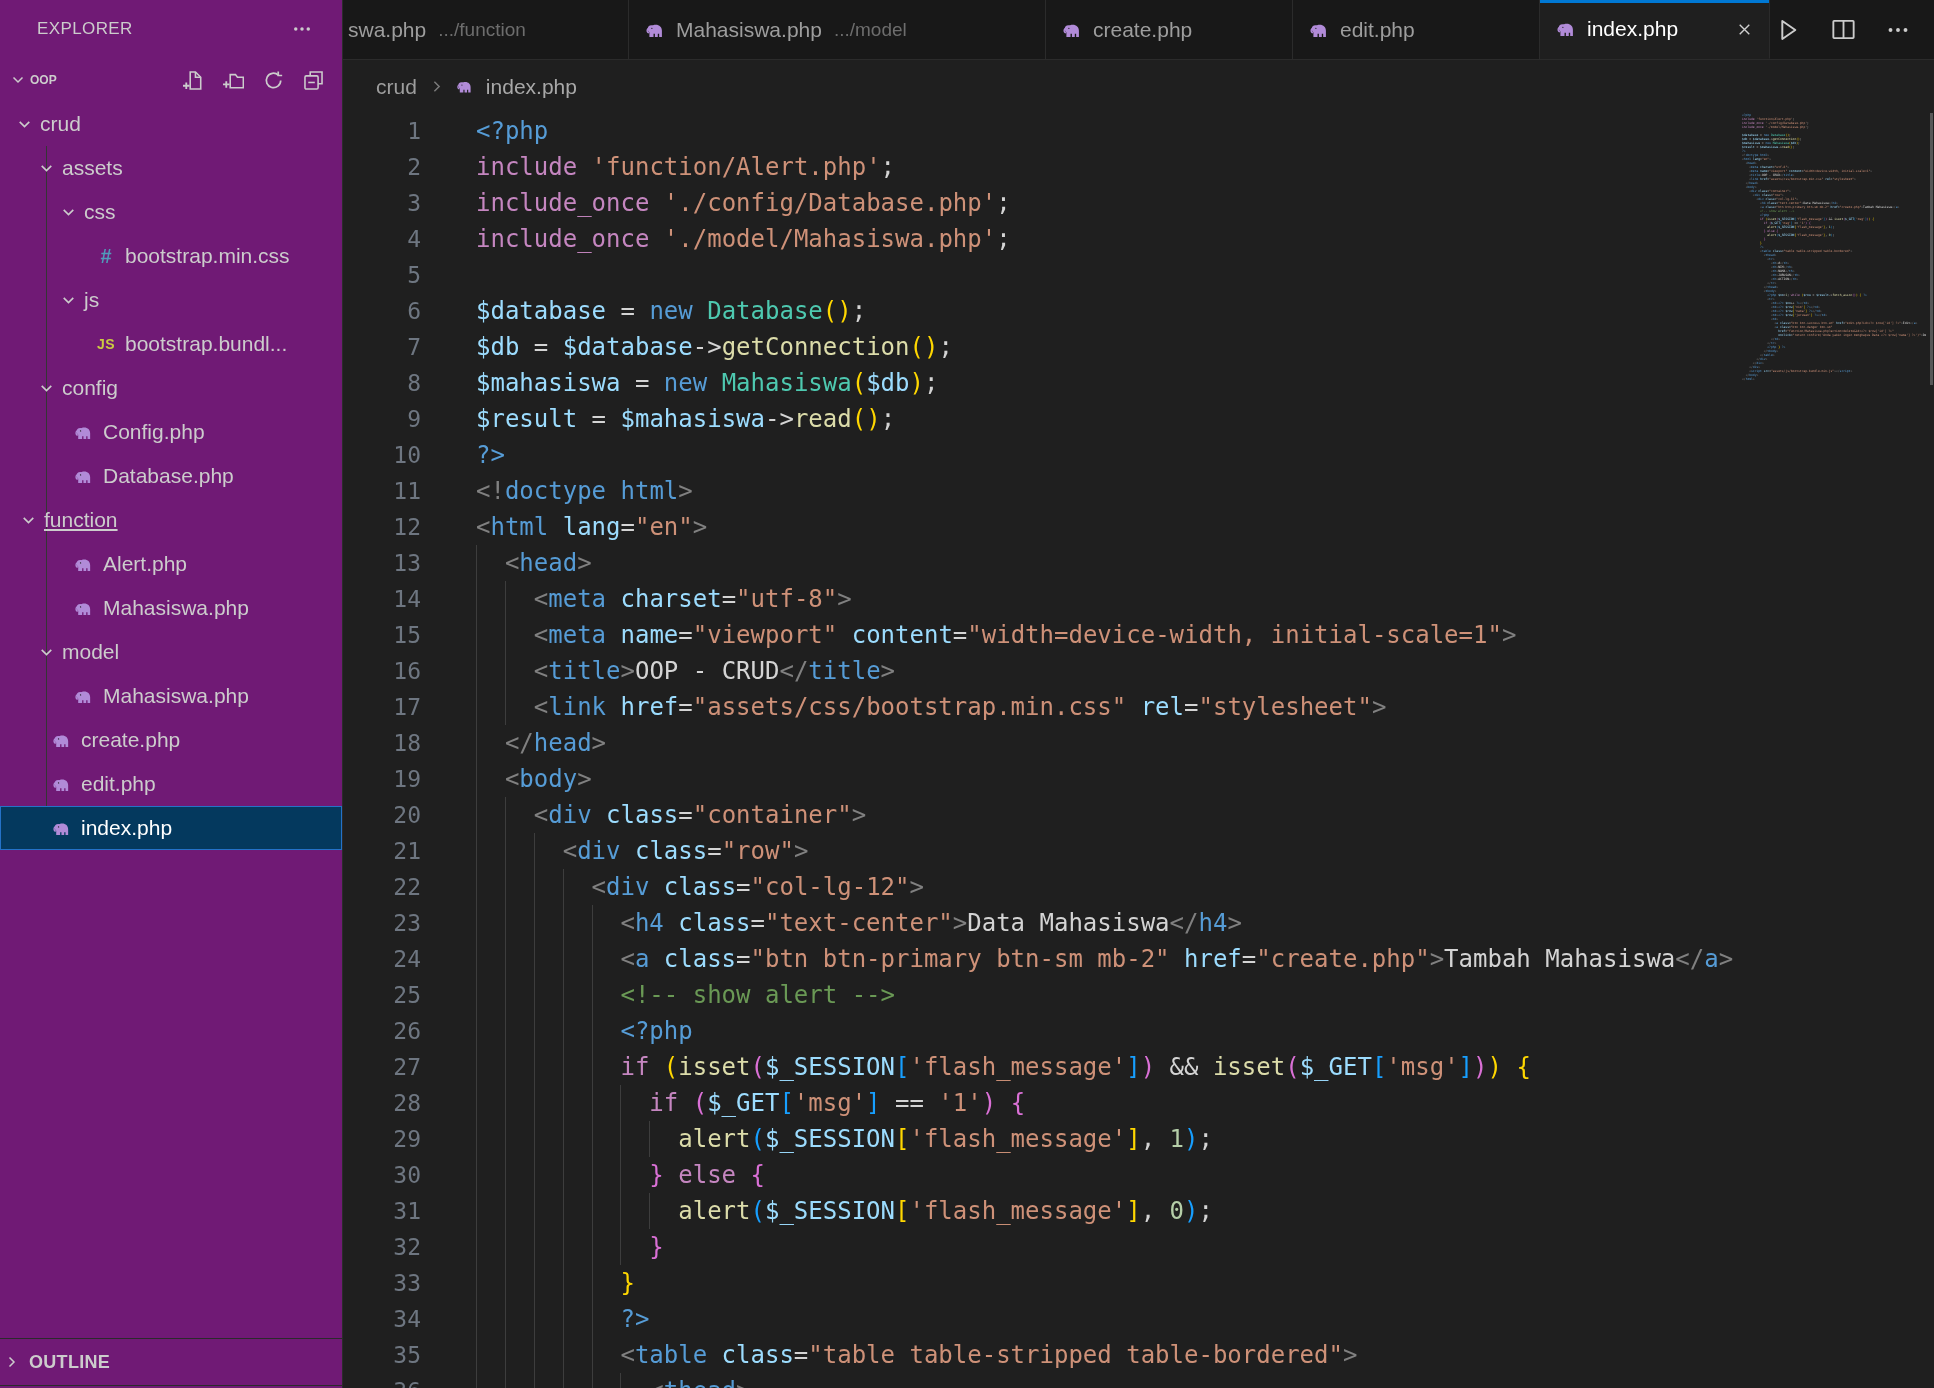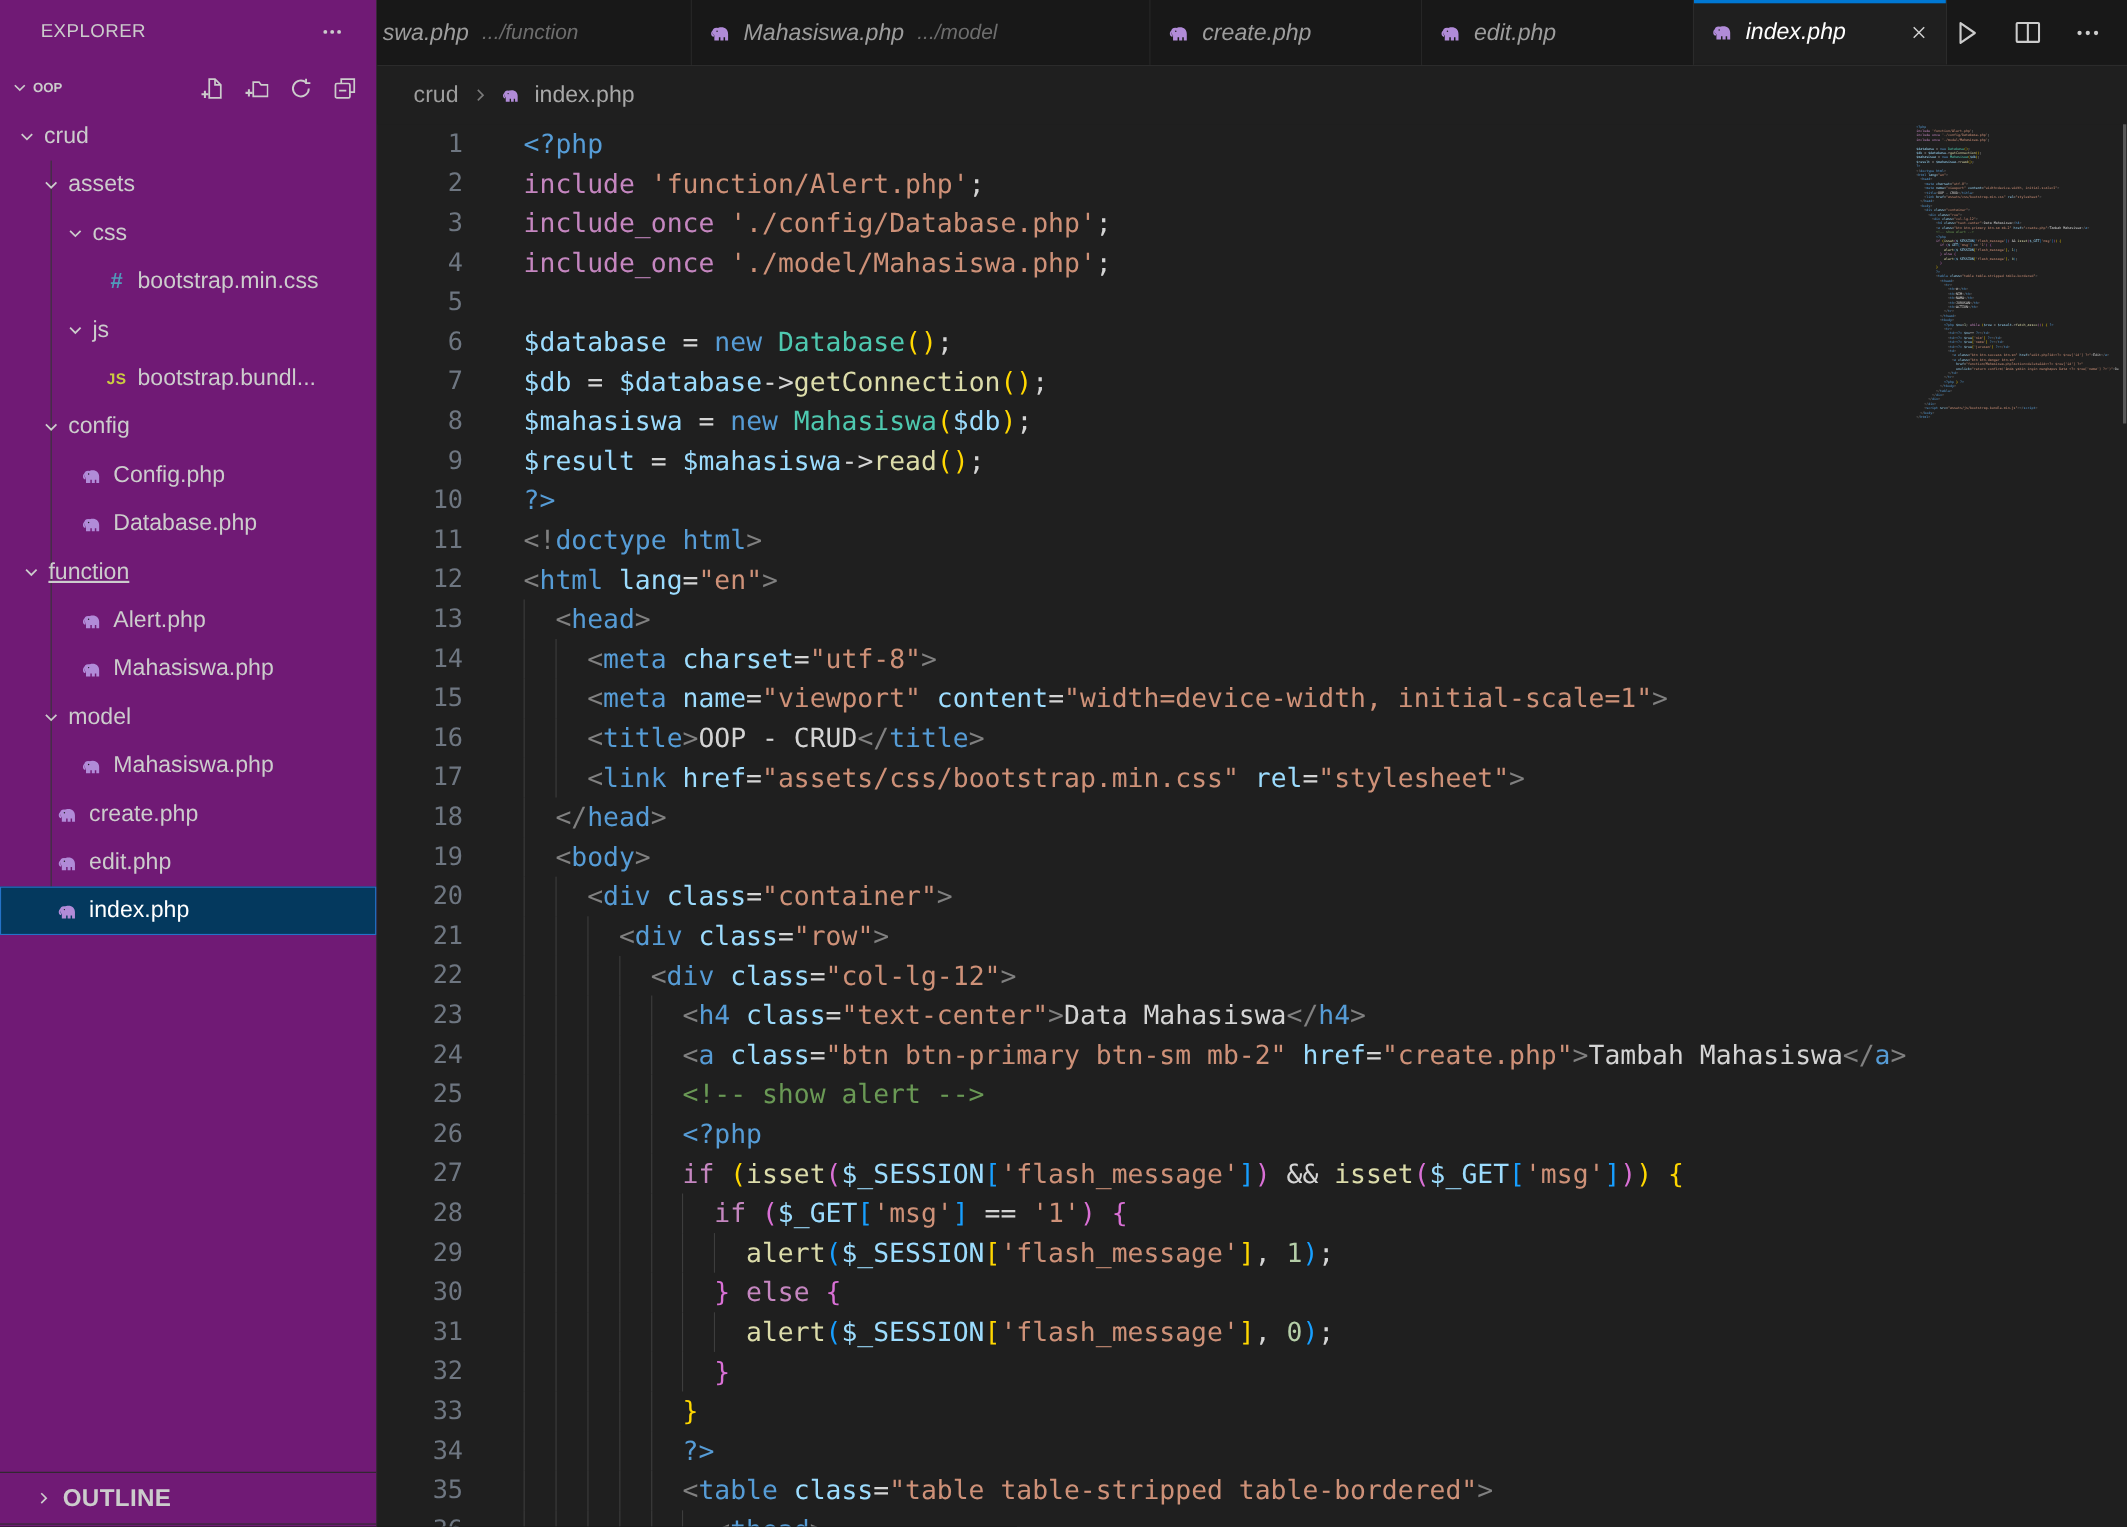--- a/index.html
+++ b/index.html
@@ -24,26 +24,26 @@
   .tree-guide { position:absolute; left:46px; top:44px; width:1px; height:704px; background:#353535; }
   .tree-row { position:relative; height:44px; display:flex; align-items:center; font-size:21px;
     color:#cccccc; cursor:pointer; white-space:nowrap; }
   .tree-row.selected { background:#04395e; color:#ffffff; outline:1px solid #2472c8; outline-offset:-1px; }
   .tree-row .chev { margin-right:7px; flex:0 0 auto; }
   .tree-row .ficon { width:24px; margin-right:7px; display:flex; justify-content:center; flex:0 0 auto; }
   .css-glyph { color:#519aba; font-weight:700; font-size:20px; font-family:"Liberation Sans",sans-serif; }
   .js-glyph { color:#cbcb41; font-weight:700; font-size:14px; letter-spacing:.5px; }
   #outline-bar { position:absolute; bottom:2px; left:0; width:100%; height:48px;
     border-top:1px solid #2b2b2b; border-bottom:1px solid #2b2b2b;
-    display:flex; align-items:center; gap:9px; padding-left:32px;
-    font-weight:700; font-size:22px; letter-spacing:.3px; color:#cccccc; }
+    display:flex; align-items:center; gap:9px; padding-left:4px;
+    font-weight:700; font-size:18px; letter-spacing:.3px; color:#cccccc; }
   
   #main { position:absolute; left:343px; top:0; width:1591px; height:100%; background:#1f1f1f; }
   #tabbar { height:60px; background:#181818; display:flex; border-bottom:1px solid #2b2b2b; }
-  #tabs { display:flex; height:100%;font-style:italic; }
+  #tabs { display:flex; height:100%; }
   .tab { position:relative; height:100%; display:flex; align-items:center; gap:9px;
     padding:0 16px; border-right:1px solid #2b2b2b; background:#181818; color:#9d9d9d;
     font-size:21px; cursor:pointer; overflow:hidden; white-space:nowrap; }
   #tabs .tab:nth-child(1){ width:286px; padding-left:5px; }
   #tabs .tab:nth-child(2){ width:417px; }
   #tabs .tab:nth-child(3){ width:247px; }
   #tabs .tab:nth-child(4){ width:247px; }
   #tabs .tab:nth-child(5){ width:230px; }
   .tab .desc { font-size:19px; color:#6d6d6d; margin-left:3px; }
   .tab.active { background:#1f1f1f; color:#ffffff; border-bottom:1px solid #1f1f1f; margin-bottom:-1px; }

